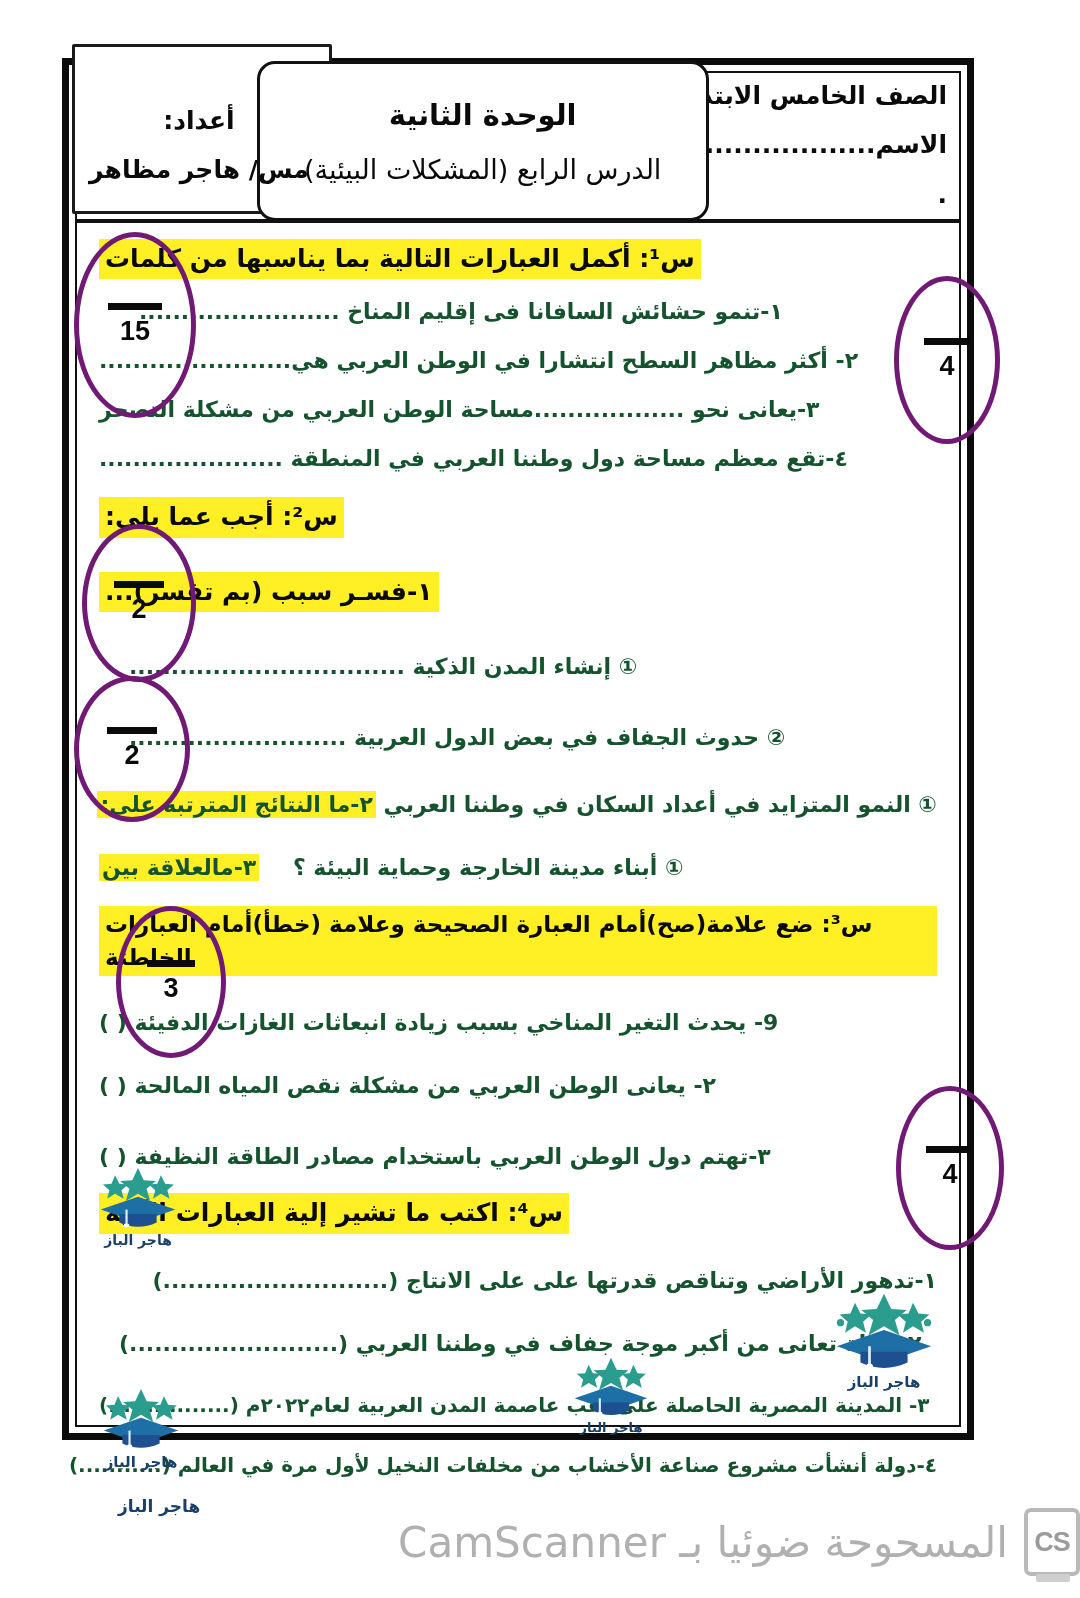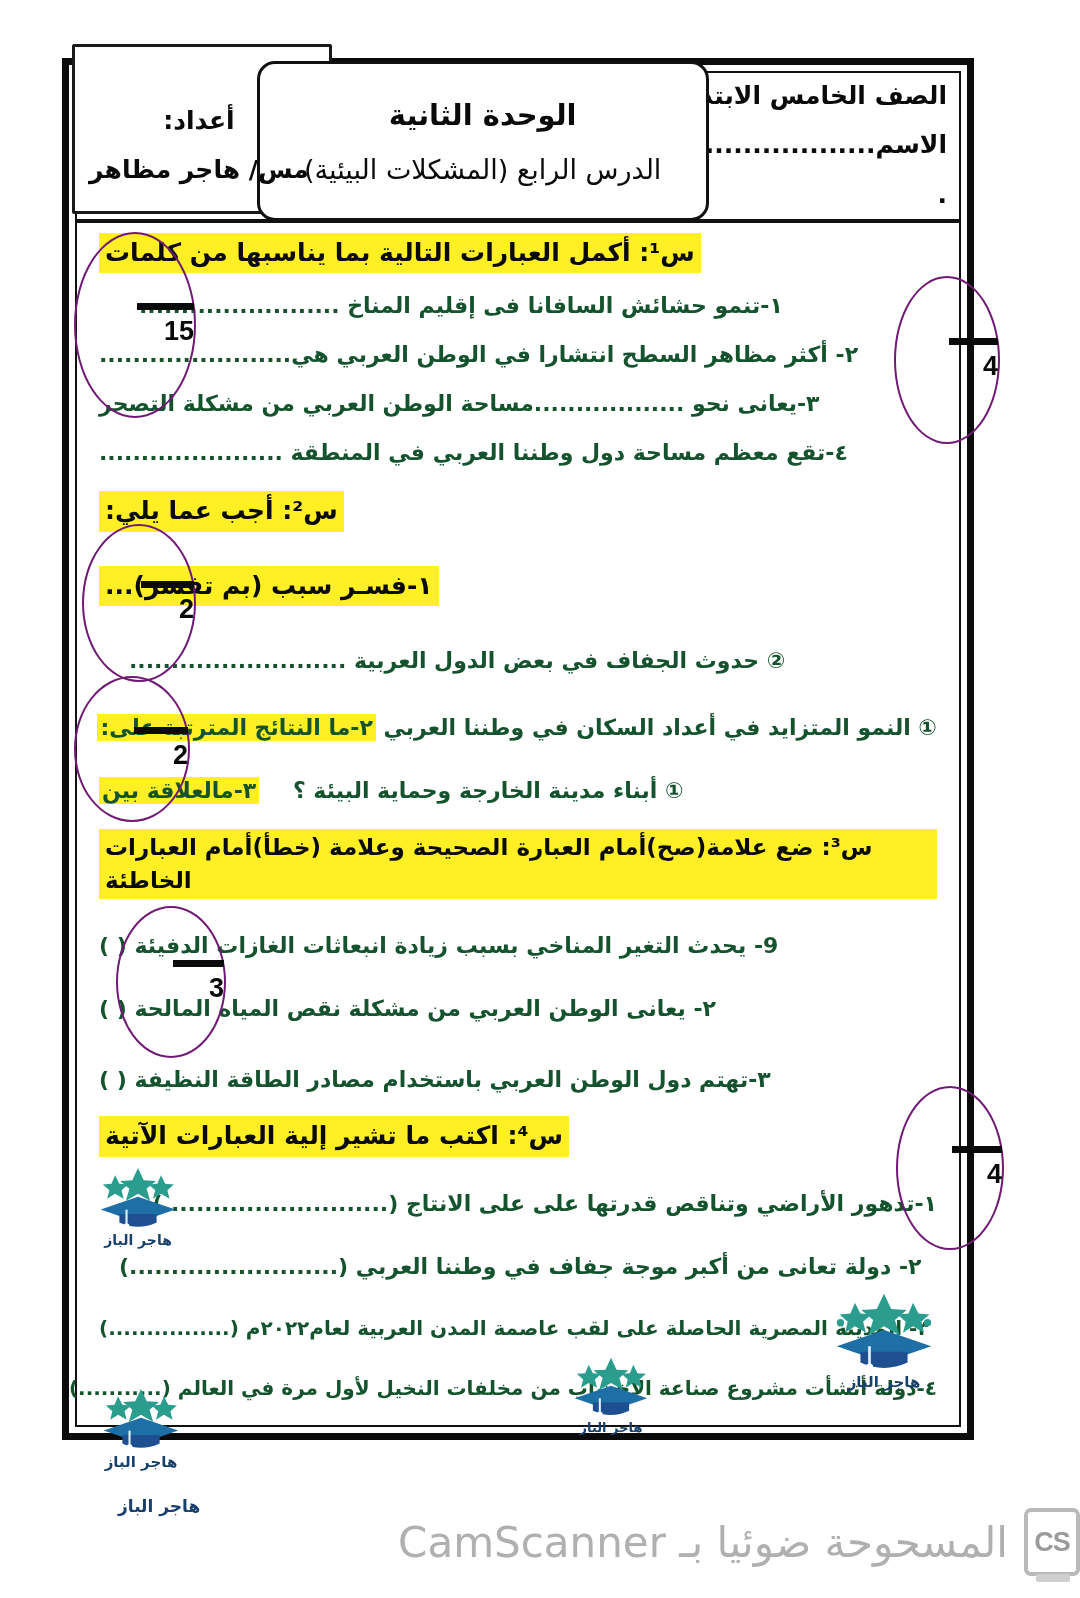--- a/index.html
+++ b/index.html
@@ -121,21 +121,21 @@
     gap: 22px;
     padding: 10px;
   }
   .hdr-center-box .t1 { font-size: 29px; font-weight: 700; }
   .hdr-center-box .t2 { font-size: 27px; font-weight: 400; }
 
   
   .body-area {
     position: relative;
     z-index: 3;
-    padding: 4px 30px 0 30px;
+    padding: 10px 30px 0 30px;
   }
   .qhead {
     background: #ffef24;
     display: inline-block;
     font-size: 25px;
     font-weight: 700;
     color: #0a0a0a;
     padding: 2px 6px;
     line-height: 1.45;
   }
@@ -151,27 +151,27 @@
     white-space: nowrap;
   }
   .item.indent1 { padding-left: 40px; }
   .item.sub { padding-left: 30px; }
 
   .hl { background: #ffef24; padding: 1px 3px; }
 
   
   .bubble {
     position: absolute;
-    border: 2px solid #701a75;
+    border: 5px solid #701a75;
     border-radius: 50%;
     background: transparent;
     z-index: 5;
     display: flex;
     flex-direction: column;
-    align-items: flex-start;
+    align-items: center;
     justify-content: center;
   }
   .bubble .bar {
     width: 48%;
     height: 7px;
     background: #0a0a0a;
     margin-bottom: 6px;
   }
   .bubble .num {
     font-size: 27px;
@@ -316,20 +316,21 @@
     <div class="item">٢- أكثر مظاهر السطح انتشارا في الوطن العربي هي.......................</div>
     <div class="item">٣-يعانى نحو ..................مساحة الوطن العربي من مشكلة التصحر</div>
     <div class="item">٤-تقع معظم مساحة دول وطننا العربي في المنطقة ......................</div>
 
     <div class="qhead-wrap" style="margin-top:22px;">
       <span class="qhead">س²: أجب عما يلي:</span>
     </div>
     <div class="qhead-wrap" style="margin-top:34px;">
       <span class="qhead">١-فسـر سبب (بم تفسر)...</span>
     </div>
+    <div class="item sub" style="margin-top:38px;">① إنشاء المدن الذكية .................................</div>
     <div class="item sub" style="margin-top:38px;">② حدوث الجفاف في بعض الدول العربية ..........................</div>
 
     <div class="item" style="margin-top:34px;">
       <span>① النمو المتزايد في أعداد السكان في وطننا العربي</span>
       <span class="hl">٢-ما النتائج المترتبة على:</span>
     </div>
 
     <div class="item" style="margin-top:30px;">
       <span>① أبناء مدينة الخارجة وحماية البيئة  ؟</span>
       <span class="hl" style="margin-right:26px;">٣-مالعلاقة بين</span>

